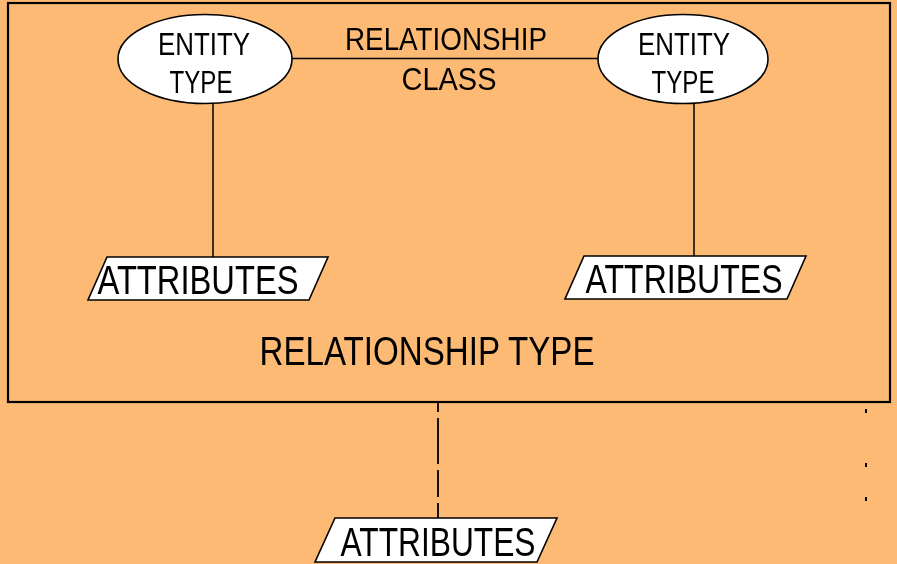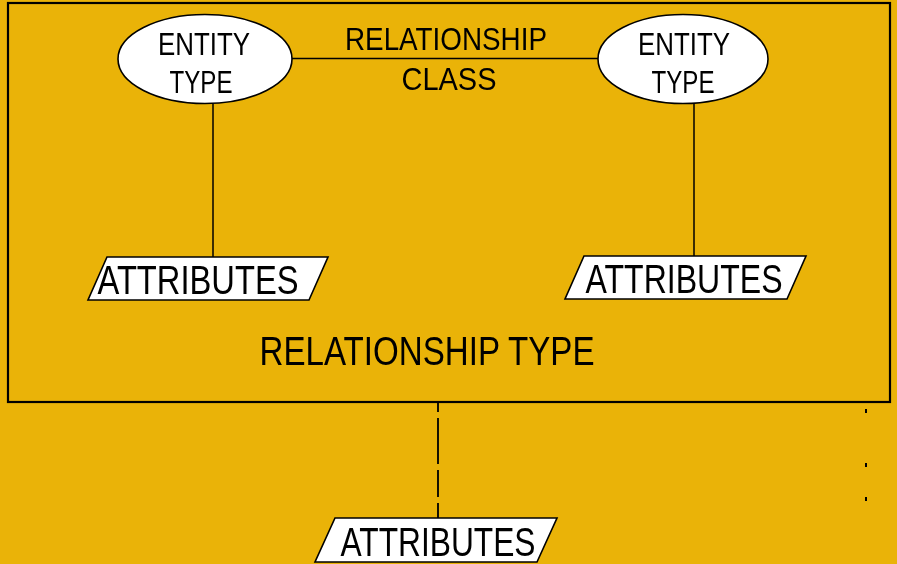--- a/index.html
+++ b/index.html
@@ -4,21 +4,21 @@
 <style>
   html, body {
     margin: 0;
     padding: 0;
     background: #ffffff;
   }
   .stage {
     position: relative;
     width: 897px;
     height: 564px;
-    background: #eab308;
+    background: #fdba74;
     overflow: hidden;
   }
   svg text {
     font-family: "Liberation Sans", "DejaVu Sans", sans-serif;
     fill: #000000;
   }
   .lbl-sm { font-size: 31px; }
   .lbl-lg { font-size: 40px; }
 </style>
 </head>

